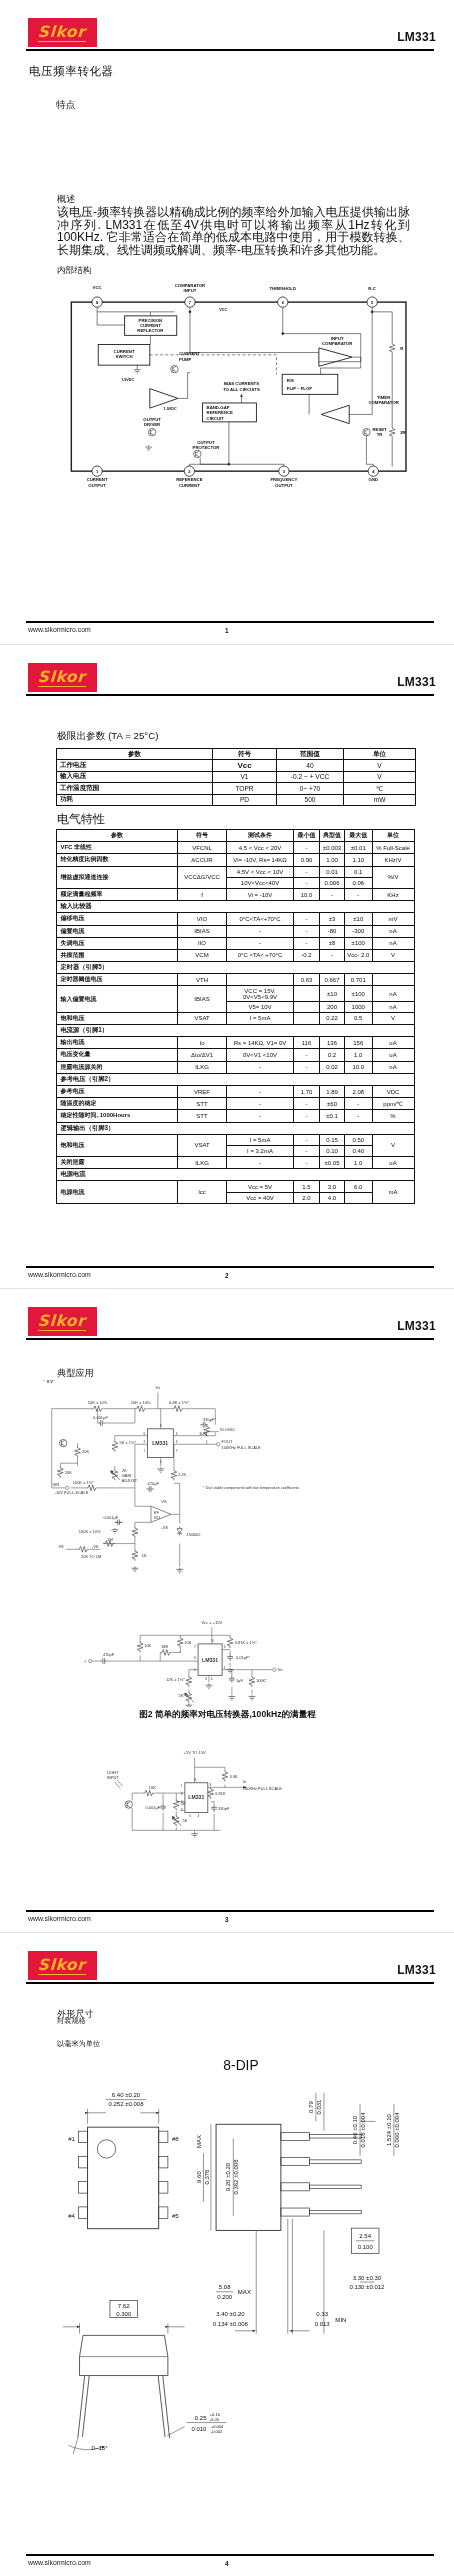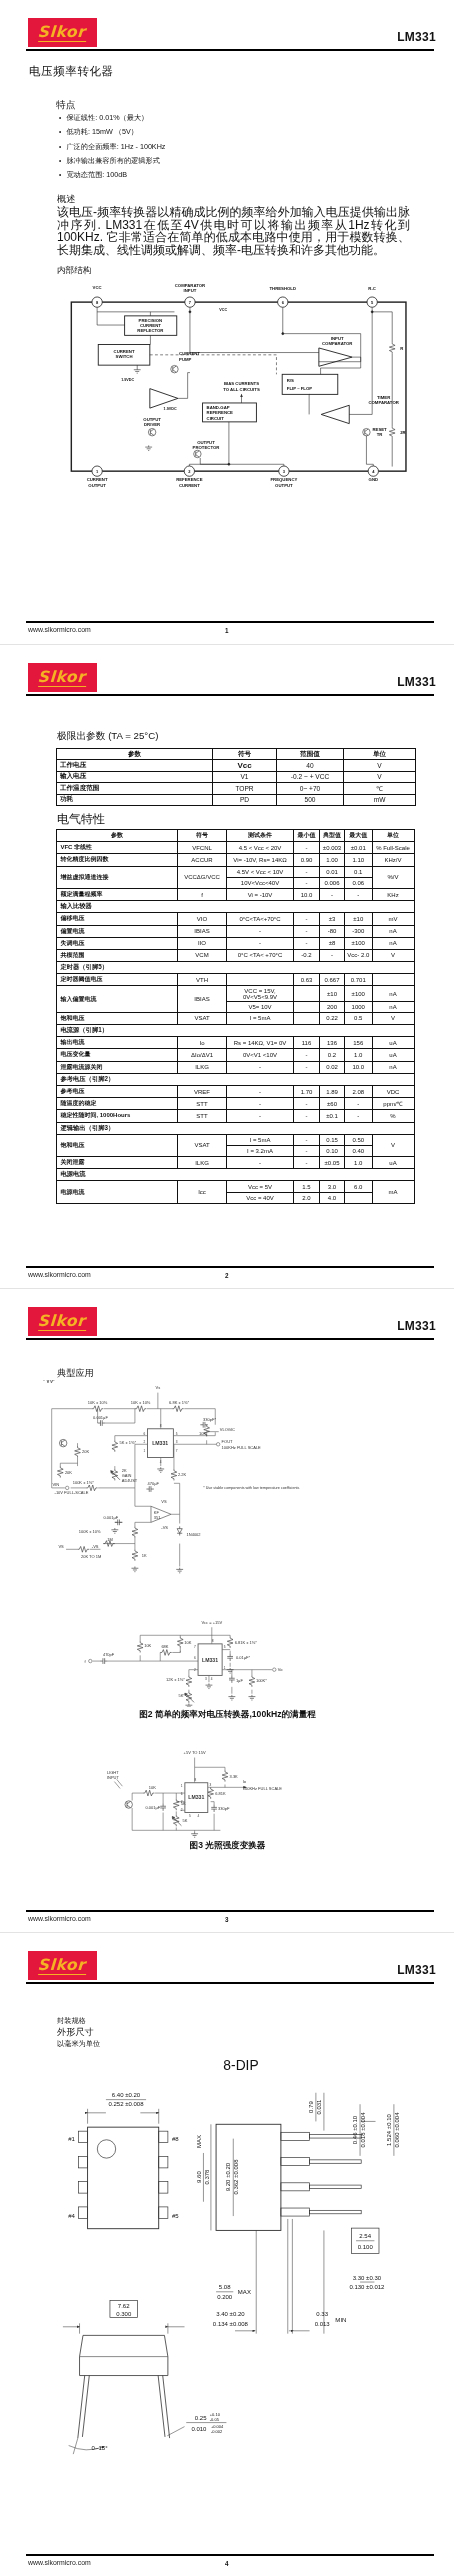--- a/index.html
+++ b/index.html
@@ -78,27 +78,20 @@
 
   <div class="page" style="top:0">
     <div class="logo">
         <span class="logo-txt">Slkor</span>
       </div>
     <div class="part">LM331</div>
     <div class="hrule"></div>
 
     <div class="doc-title">电压频率转化器</div>
     <div class="h-b" style="left:56px;top:99px;font-size:9.7px">特点</div>
-    <ul class="feat-list">
-      <li>保证线性: 0.01%（最大）</li>
-      <li>低功耗: 15mW （5V）</li>
-      <li>广泛的全面频率: 1Hz - 100KHz</li>
-      <li>脉冲输出兼容所有的逻辑形式</li>
-      <li>宽动态范围: 100dB</li>
-    </ul>
     <div class="h-b" style="left:57px;top:193px;font-size:9.2px">概述</div>
     <div class="overview-p">该电压-频率转换器以精确成比例的频率给外加输入电压提供输出脉冲序列. LM331在低至4V供电时可以将输出频率从1Hz转化到100KHz. 它非常适合在简单的低成本电路中使用，用于模数转换、长期集成、线性调频或解调、频率-电压转换和许多其他功能。</div>
     <div class="h-b" style="left:57px;top:265px;font-size:8.6px">内部结构</div>
 
     <svg class="dg abs" style="left:57px;top:282px" width="361" height="215" viewBox="0 0 630 375">
       <g stroke="#222" fill="none" stroke-width="1">
         <rect x="25" y="35" width="584" height="295" stroke-width="2.5"></rect>
         <polyline points="70,43 70,75 118,75"></polyline>
         <polyline points="163,52 163,59"></polyline>
         <polyline points="70,52 205,52"></polyline>
@@ -763,35 +756,34 @@
         <text x="179" y="70" text-anchor="end" font-size="5.5">1</text>
         <text x="179" y="83" text-anchor="end" font-size="5.5">6</text>
         <text x="179" y="98" text-anchor="end" font-size="5.5">7</text>
         <text x="179" y="112" text-anchor="end" font-size="5.5">2</text>
         <text x="200" y="59" font-size="5.5">8</text>
         <text x="226" y="68" font-size="5.5">3</text>
         <text x="190" y="122" font-size="5.5">5</text>
         <text x="205" y="122" font-size="5.5">4</text>
       </g>
     </svg>
-    <div class="cap" style="top:551px">图3 光照强度变换器</div>
 
     <div class="frule"></div>
     <div class="fsite">www.slkormicro.com</div>
     <div class="fpage">3</div>
   </div>
 
   <div class="page" style="top:1932px">
     <div class="logo">
         <span class="logo-txt">Slkor</span>
       </div>
     <div class="part">LM331</div>
     <div class="hrule"></div>
 
-    <div class="h-b" style="left:57px;top:93px;font-size:9.2px">外形尺寸</div>
+    <div class="h-b" style="left:57px;top:75px;font-size:9.2px">外形尺寸</div>
     <div class="h-b" style="left:57px;top:83px;font-size:7.2px">封装规格</div>
     <div class="h-b" style="left:57px;top:106px;font-size:7.2px">以毫米为单位</div>
     <div class="h-b" style="left:29px;top:125px;width:424px;text-align:center;font-size:13.8px">8-DIP</div>
 
     <svg class="pk abs" style="left:57px;top:154px" width="356" height="370" viewBox="0 0 620 645">
       <g stroke="#333" fill="none" stroke-width="1.6">
         <rect x="53" y="70" width="124" height="177"></rect>
         <circle cx="86" cy="108" r="16" stroke-width="1.2"></circle>
         <rect x="37" y="77" width="16" height="20" stroke-width="1.2"></rect>
           <rect x="37" y="121" width="16" height="20" stroke-width="1.2"></rect>

